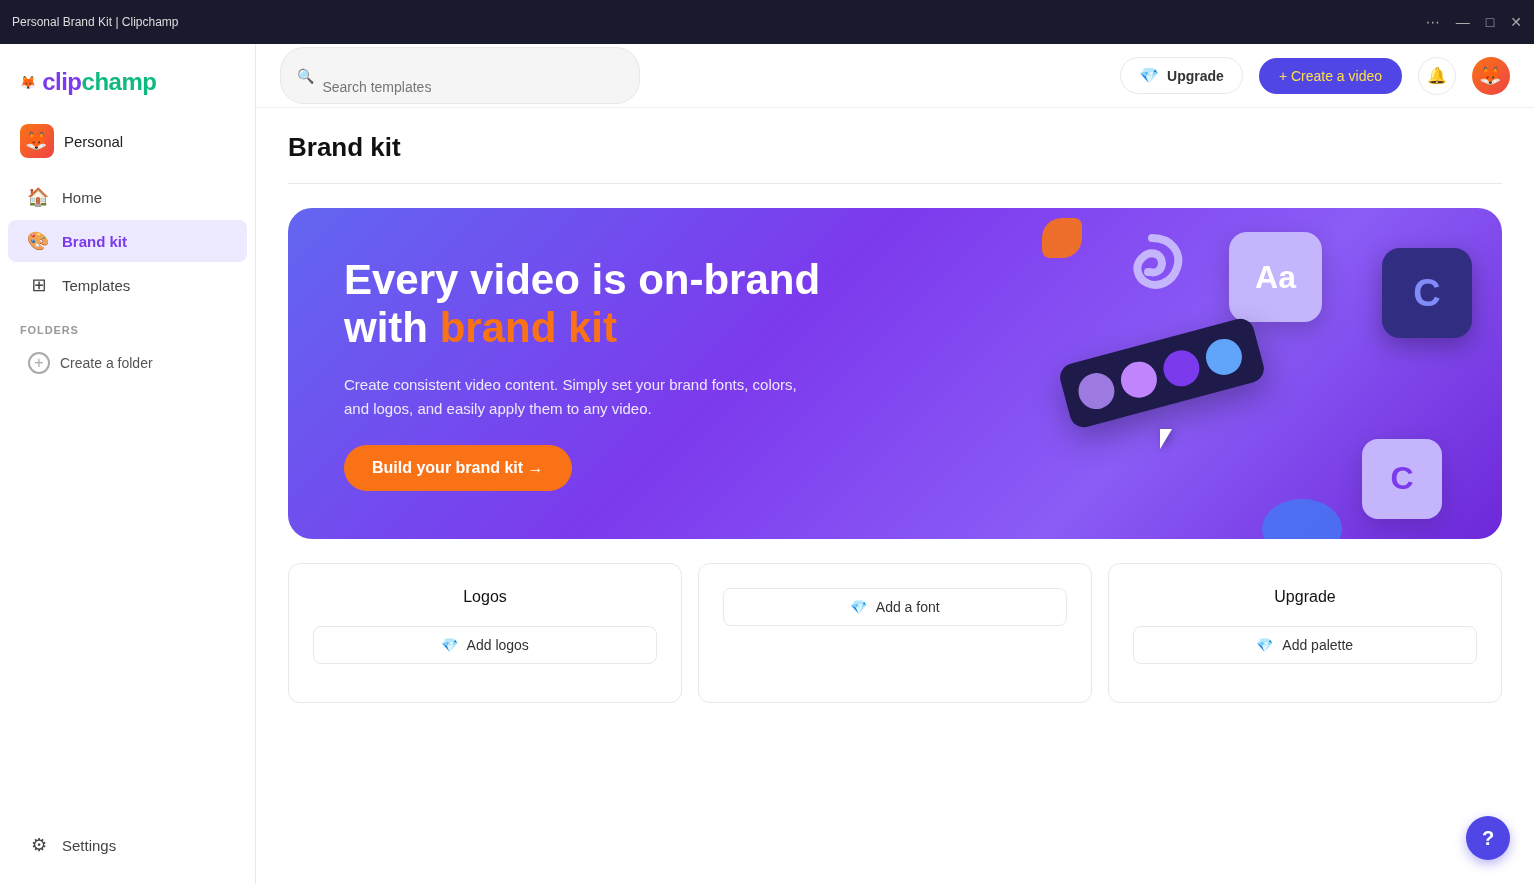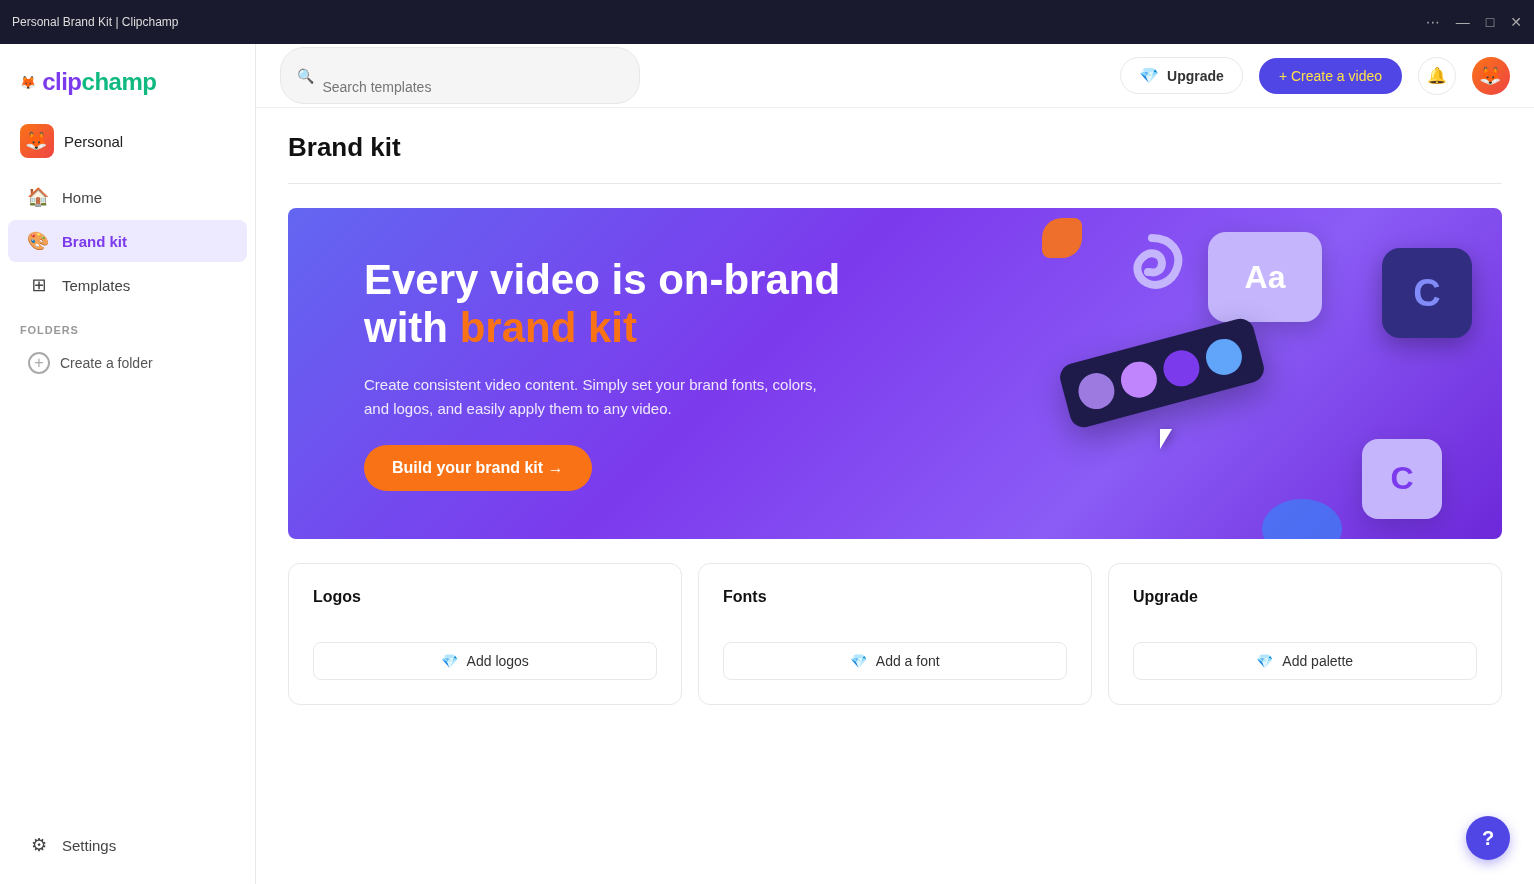--- a/index.html
+++ b/index.html
@@ -226,22 +226,22 @@
     }
     .divider {
       border: none;
       border-top: 1px solid #e8e8e8;
       margin-bottom: 24px;
     }
 
     
     .hero-banner {
       background: linear-gradient(135deg, #6366f1 0%, #7c3aed 40%, #8b5cf6 70%, #6d28d9 100%);
-      border-radius: 8px;
-      padding: 48px 76px;
+      border-radius: 24px;
+      padding: 48px 56px;
       position: relative;
       overflow: hidden;
       min-height: 320px;
       display: flex;
       align-items: flex-end;
       margin-bottom: 24px;
     }
     .hero-content { max-width: 560px; z-index: 2; position: relative; }
     .hero-title {
       font-size: 42px;
@@ -282,21 +282,21 @@
       width: 55%;
       z-index: 1;
       pointer-events: none;
     }
 
     
     .shape-aa {
       position: absolute;
       top: 24px;
       right: 180px;
-      width: 114px;
+      width: 93px;
       height: 90px;
       background: #c4b5fd;
       border-radius: 18px;
       display: flex;
       align-items: center;
       justify-content: center;
       font-size: 32px;
       font-weight: 700;
       color: #fff;
       box-shadow: 0 8px 24px rgba(0,0,0,0.2);
@@ -399,23 +399,24 @@
     }
     .card {
       background: white;
       border: 1px solid #e8e8e8;
       border-radius: 12px;
       padding: 24px;
       min-height: 140px;
     }
     .card-title {
       font-size: 16px;
-      font-weight: 700;
+      font-weight: 400;
       color: #111;
-      margin-bottom: 36px;
+      margin-bottom: 20px;
+      text-align: center;
     }
     .add-btn {
       width: 100%;
       display: flex;
       align-items: center;
       justify-content: center;
       gap: 8px;
       border: 1.5px solid #e8e8e8;
       border-radius: 8px;
       padding: 10px 16px;
@@ -595,21 +596,20 @@
 
           <div class="card">
             <div class="card-title">Logos</div>
             <button class="add-btn">
               <span class="add-btn-diamond">💎</span>
               <span>Add logos</span>
             </button>
           </div>
 
           <div class="card">
-            <div class="card-title">Fonts</div>
             <button class="add-btn">
               <span class="add-btn-diamond">💎</span>
               <span>Add a font</span>
             </button>
           </div>
 
           <div class="card">
             <div class="card-title">Upgrade</div>
             <button class="add-btn">
               <span class="add-btn-diamond">💎</span>

